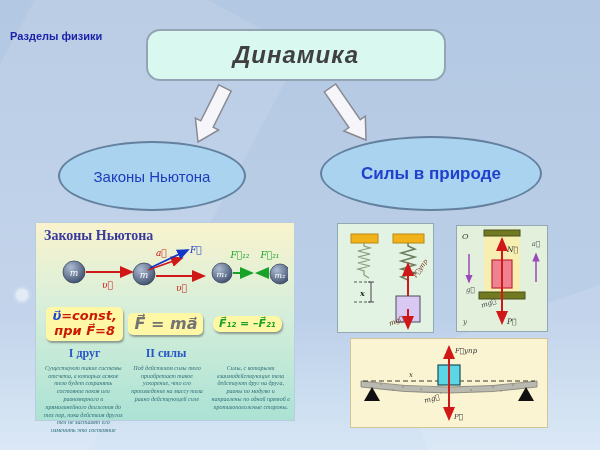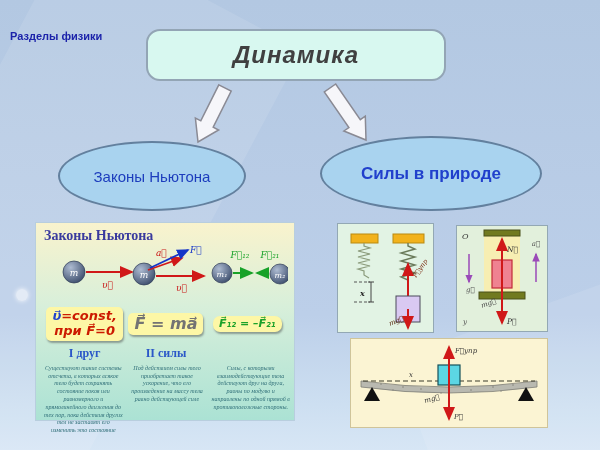--- a/index.html
+++ b/index.html
@@ -113,21 +113,21 @@
       <line x1="189" y1="29" x2="208" y2="29" stroke="#18a228" stroke-width="2" marker-end="url(#mG)"></line>
       <line x1="225" y1="29" x2="213" y2="29" stroke="#18a228" stroke-width="2" marker-end="url(#mG)"></line>
       <text x="196" y="14" font-size="9" fill="#18a228" text-anchor="middle">F⃗₁₂</text>
       <text x="226" y="14" font-size="9" fill="#18a228" text-anchor="middle">F⃗₂₁</text>
     </svg>
 
     <div class="formula-row">
       <div class="formula-cell">
           <div class="fbox f1">
         <span class="fv">υ⃗</span><span>=const,</span><br>
-        <span>при F⃗=0</span>
+        <span>при F⃗=8</span>
       </div>
         </div>
       <div class="formula-cell">
           <div class="fbox f2">F⃗ = ma⃗</div>
         </div>
       <div class="formula-cell">
           <div class="fbox f3">F⃗₁₂ = –F⃗₂₁</div>
         </div>
     </div>
 

